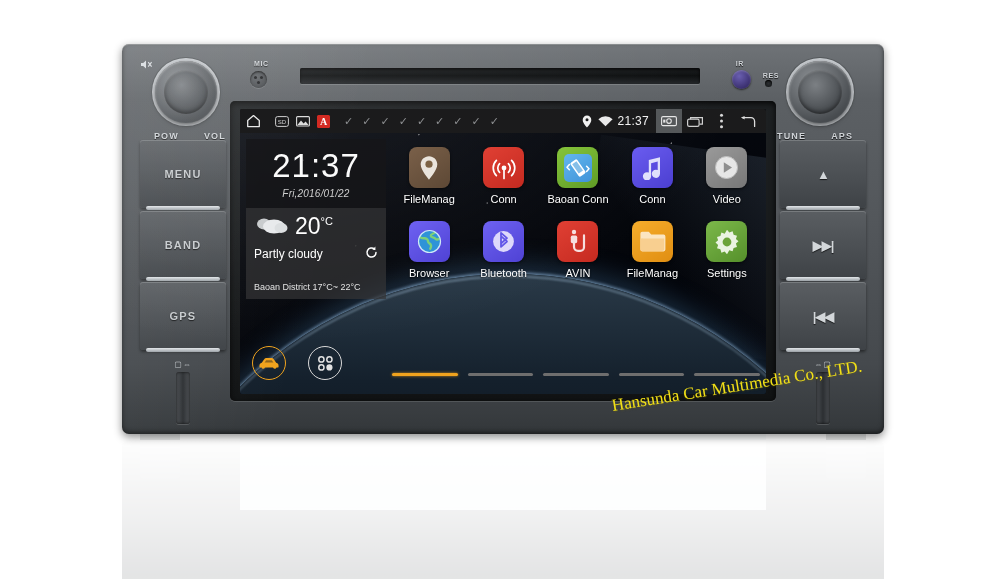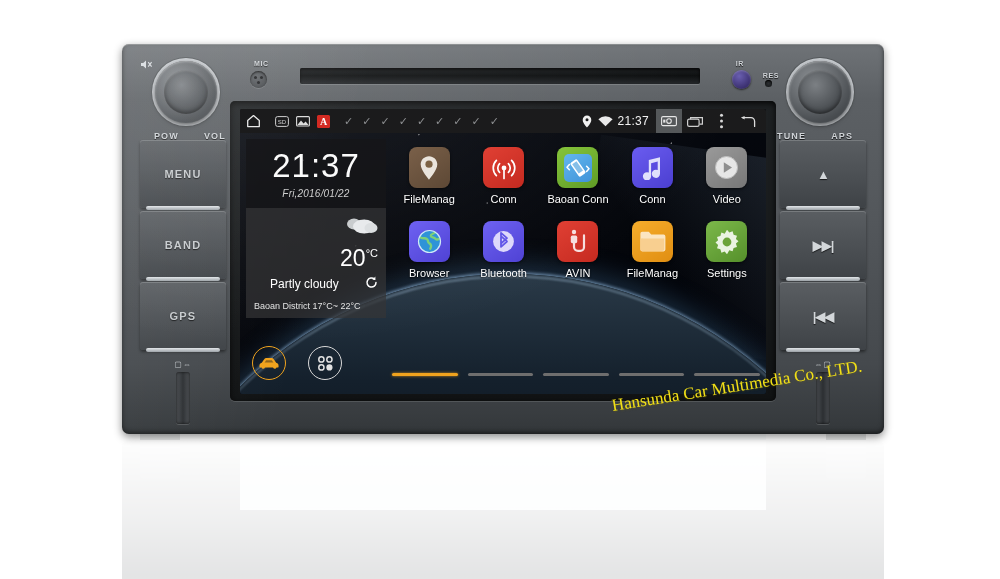--- a/index.html
+++ b/index.html
@@ -140,26 +140,26 @@
     color:#fbfbfb; font-size:33px; font-weight:300; line-height:1;
     letter-spacing:1px; font-family:"Liberation Sans", sans-serif;
   }
   .clock-date{
     color:#cfcfcf; font-size:10px; margin-top:6px; letter-spacing:.2px;font-style:italic;
   }
   .wx-card{
     background:rgba(52,52,54,.72);
     padding:7px 8px 7px 8px;
   }
-  .wx-top{ display:flex; align-items:flex-end; gap:7px;flex-direction:column; }
+  .wx-top{ display:flex; align-items:flex-start; gap:7px; }
   .wx-temp{ color:#fff; font-size:23px; font-weight:400; line-height:1; }
   .wx-unit{ color:#fff; font-size:11px; vertical-align:top; }
   .wx-cond-row{ display:flex; align-items:center; justify-content:space-between; margin-top:5px; }
-  .wx-cond{ color:#fff; font-size:12px;margin-left:16px; }
-  .wx-loc{ color:#e2e2e2; font-size:9px; margin-top:8px; white-space:nowrap; }
+  .wx-cond{ color:#fff; font-size:12px; }
+  .wx-loc{ color:#e2e2e2; font-size:9px; margin-top:19px; white-space:nowrap; }
 
   
   .appgrid{
     position:absolute; left:152px; top:30px; right:2px;
     z-index:6;
     display:grid;
     grid-template-columns:repeat(5,1fr);
     row-gap:16px;
     justify-items:center;
     padding-top:8px;

